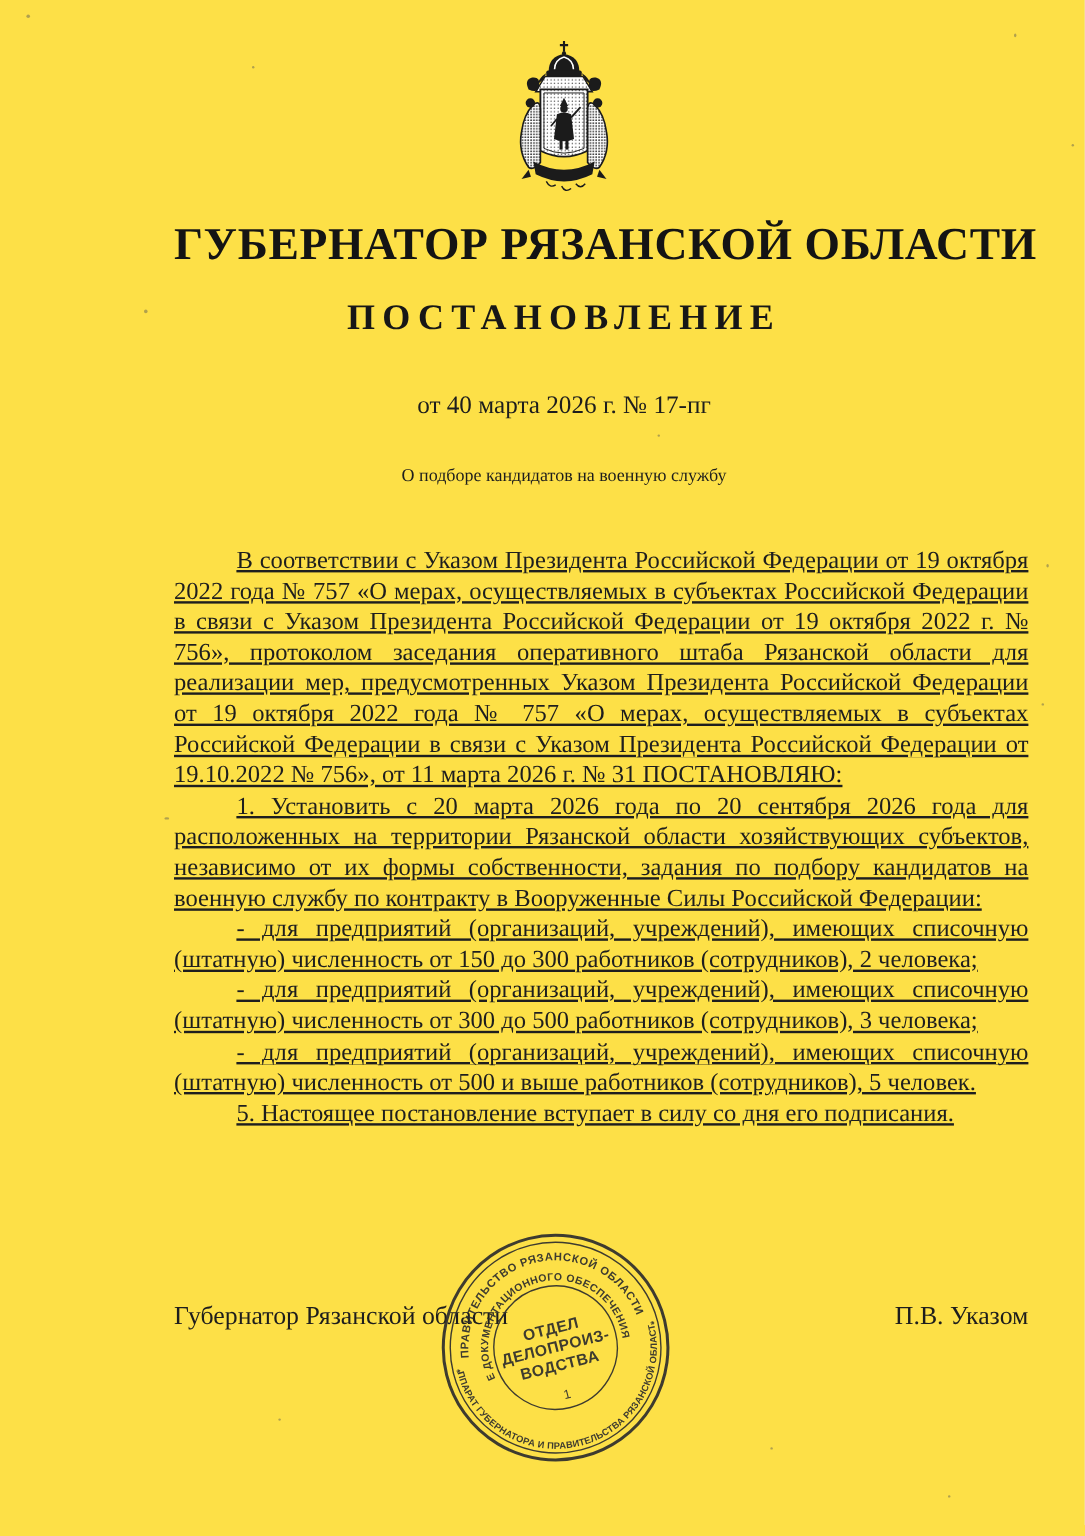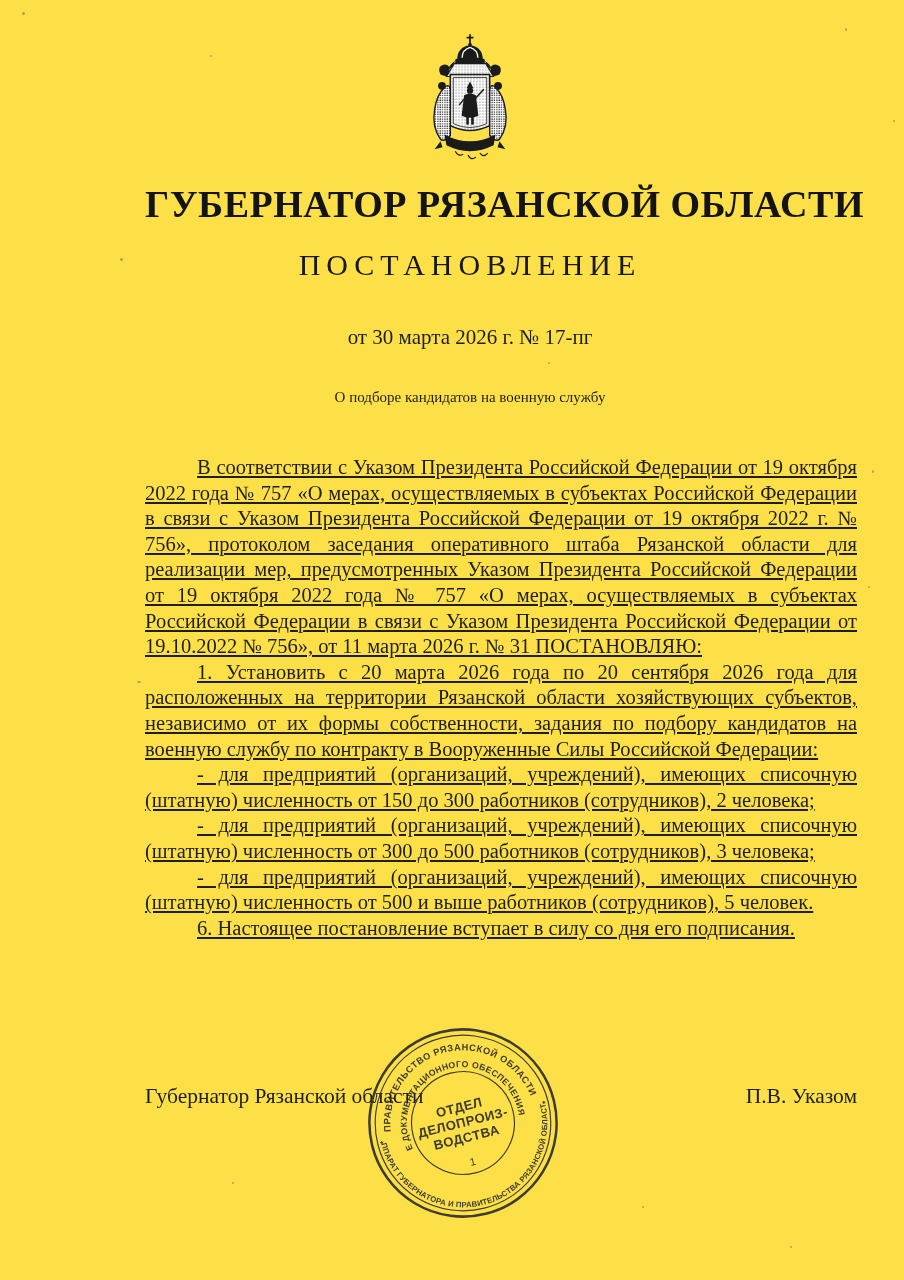--- a/index.html
+++ b/index.html
@@ -27,21 +27,21 @@
     font-size:38px;
     font-weight:bold;
     line-height:1;
     letter-spacing:0.5px;
     color:#141414;
     white-space:nowrap;
   }
   .doc-type{
     margin-top:27px;
     font-size:30px;
-    font-weight:normal;
+    font-weight:bold;
     letter-spacing:6px;
     line-height:1;
     color:#171717;
   }
   .date-line{
     margin-top:47px;
     font-size:21px;
     line-height:1;
     color:#1d1d1d;
   }
@@ -182,32 +182,32 @@
       <path class="ink" d="M34,103 Q60,117 86,103 L84,114 Q60,126 36,114 Z"></path>
       <path class="ink-stroke" stroke-width="1.2" d="M45,120 Q48,126 53,123 M58,124 Q61,130 66,126 M70,122 Q74,127 78,122"></path>
       <path class="ink" d="M30,110 L24,118 L32,116 Z"></path>
       <path class="ink" d="M90,110 L96,118 L88,116 Z"></path>
     </svg>
 
     <h1 class="authority">ГУБЕРНАТОР РЯЗАНСКОЙ ОБЛАСТИ</h1>
 
     <div class="doc-type">ПОСТАНОВЛЕНИЕ</div>
 
-    <div class="date-line">от 30 марта 2026 г. № 17-пг</div>
+    <div class="date-line">от 40 марта 2026 г. № 17-пг</div>
 
     <div class="subject">О подборе кандидатов на военную службу</div>
   </div>
 
   <div class="body-block">
     <p>В соответствии с Указом Президента Российской Федерации от 19 октября 2022 года № 757 «О мерах, осуществляемых в субъектах Российской Федерации в связи с Указом Президента Российской Федерации от 19 октября 2022 г. № 756», протоколом заседания оперативного штаба Рязанской области для реализации мер, предусмотренных Указом Президента Российской Федерации от 19 октября 2022 года № 757 «О мерах, осуществляемых в субъектах Российской Федерации в связи с Указом Президента Российской Федерации от 19.10.2022 № 756», от 11 марта 2026 г. № 31 ПОСТАНОВЛЯЮ:</p>
     <p>1. Установить с 20 марта 2026 года по 20 сентября 2026 года для расположенных на территории Рязанской области хозяйствующих субъектов, независимо от их формы собственности, задания по подбору кандидатов на военную службу по контракту в Вооруженные Силы Российской Федерации:</p>
     <p>- для предприятий (организаций, учреждений), имеющих списочную (штатную) численность от 150 до 300 работников (сотрудников), 2 человека;</p>
     <p>- для предприятий (организаций, учреждений), имеющих списочную (штатную) численность от 300 до 500 работников (сотрудников), 3 человека;</p>
     <p>- для предприятий (организаций, учреждений), имеющих списочную (штатную) численность от 500 и выше работников (сотрудников), 5 человек.</p>
-    <p>6. Настоящее постановление вступает в силу со дня его подписания.</p>
+    <p>5. Настоящее постановление вступает в силу со дня его подписания.</p>
   </div>
 
   <div class="sig-row">
     <span>Губернатор Рязанской области</span>
     <span>П.В. Указом</span>
   </div>
 
   <div class="stamp">
     <svg width="194" height="194" viewBox="-100 -100 200 200">
       <circle cx="0" cy="0" r="96.5" fill="none" stroke="#2e2e2e" stroke-width="2.6"></circle>

